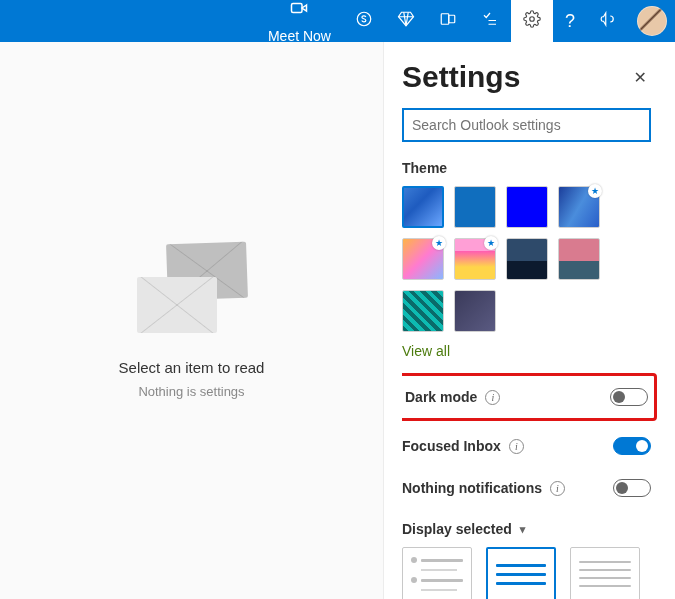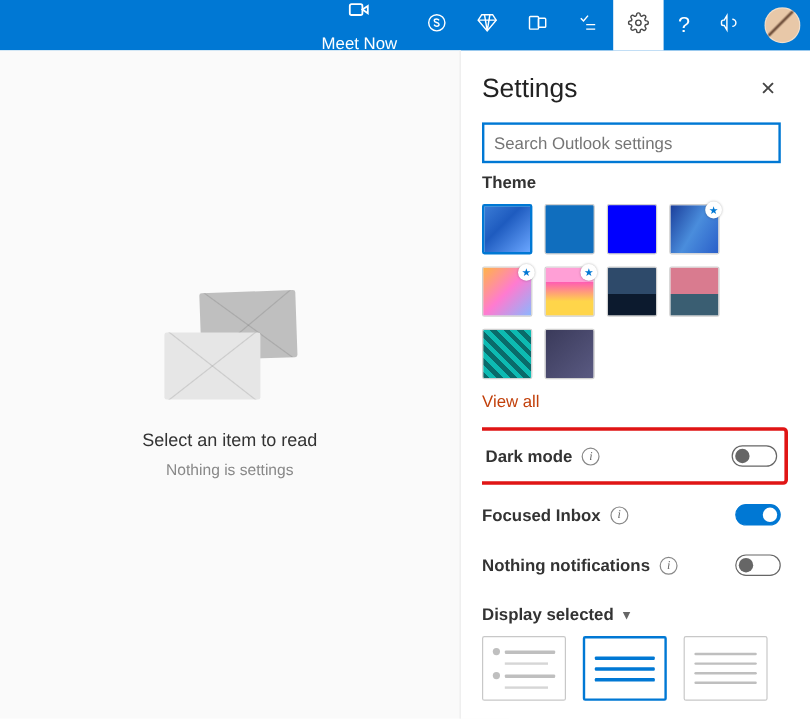--- a/index.html
+++ b/index.html
@@ -54,24 +54,24 @@
   }
   .panel-scroll {
     height:100%; overflow-y:auto; padding-right:18px;
   }
   
   .panel-scroll::-webkit-scrollbar { width:6px; }
   .panel-scroll::-webkit-scrollbar-thumb { background:#c8c8c8; border-radius:3px; }
   .panel-scroll::-webkit-scrollbar-track { background:transparent; }
 
   .panel-header { display:flex; align-items:center; justify-content:space-between; margin-bottom:14px; }
-  .panel-title { font-size:22px; font-weight:400; color:#222; }
+  .panel-title { font-size:30px; font-weight:700; color:#222; }
   .close-x { font-size:16px; color:#444; cursor:pointer; padding:4px; }
 
-  .search-wrap { margin-bottom:8px; }
+  .search-wrap { margin-bottom:18px; }
   .search-input {
     width:100%; height:34px; border:2px solid #0078d4;
     padding:0 8px; font-size:14px; outline:none;
   }
 
   .section-label { font-size:14px; font-weight:600; color:#333; margin-bottom:10px; }
 
   .theme-grid { display:flex; flex-wrap:wrap; gap:10px; margin-bottom:10px; }
   .theme-tile {
     width:42px; height:42px; border:1px solid #d0d0d0; cursor:pointer;
@@ -87,21 +87,21 @@
   .t1 { background:#106ebe; }
   .t2 { background:#0000ff; }
   .t3 { background:linear-gradient(120deg,#1b3e9b,#4a8ddc,#2a5fc9); }
   .t4 { background:linear-gradient(135deg,#ffb347,#ff7bd0,#8ab6ff); }
   .t5 { background:linear-gradient(180deg,#ff9fd6 30%,#ff5fb0 31%,#ffd54a 70%); }
   .t6 { background:linear-gradient(180deg,#2e4a6a 55%,#0c1a2e 56%); }
   .t7 { background:linear-gradient(180deg,#d97b8f 55%,#3a5e72 56%); }
   .t8 { background:repeating-linear-gradient(45deg,#0a6a6a 0 4px,#0dbab2 4px 8px); }
   .t9 { background:linear-gradient(135deg,#3a3a5a,#5a5a82); }
 
-  .link { color:#c2410c; font-size:14px; cursor:pointer; display:inline-flex; align-items:center; gap:6px; }
+  .link { color:#4d7c0f; font-size:14px; cursor:pointer; display:inline-flex; align-items:center; gap:6px; }
 
   .row {
     display:flex; align-items:center; justify-content:space-between;
     padding:12px 0;
   }
   .row-left { display:flex; align-items:center; gap:8px; font-size:14px; font-weight:600; color:#333; }
   .info-icon {
     width:15px; height:15px; border:1px solid #888; border-radius:50%;
     display:inline-flex; align-items:center; justify-content:center;
     font-size:10px; font-style:italic; color:#666; font-family:serif;

